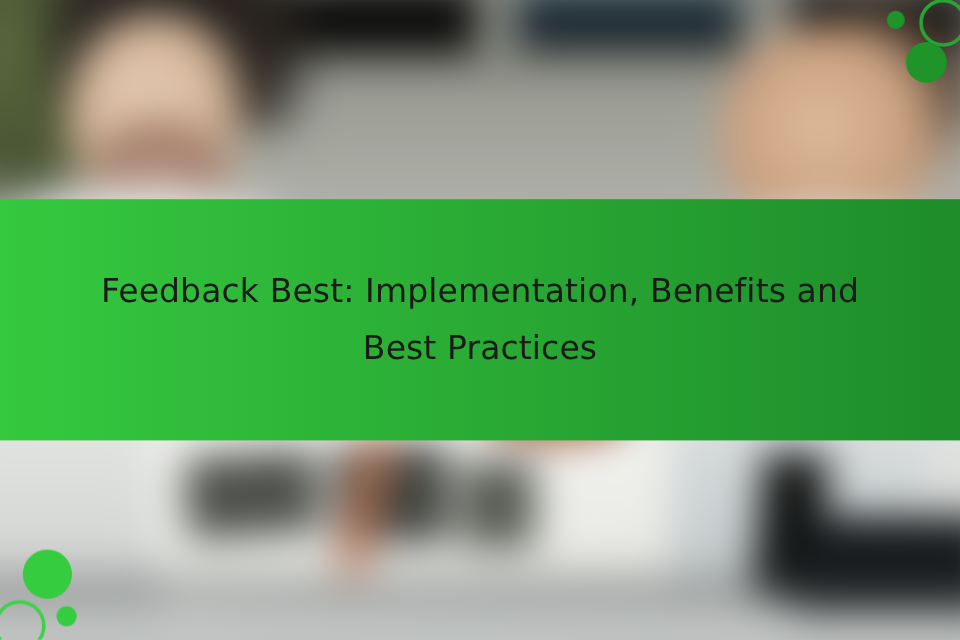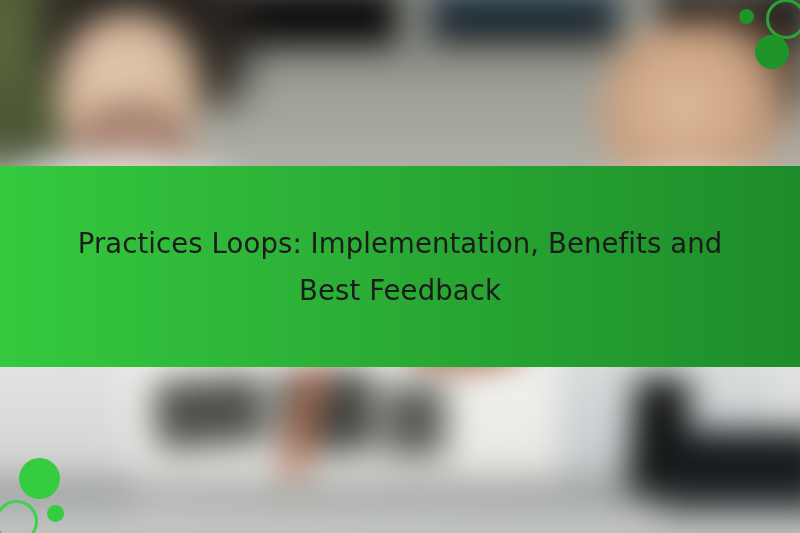--- a/index.html
+++ b/index.html
@@ -210,18 +210,18 @@
   <div class="deco deco-fill-sm-tr" style="background: rgb(30, 148, 41);"></div>
   <div class="deco deco-ring-tr" style="border-color: rgb(42, 165, 53);"></div>
   <div class="deco deco-fill-lg-tr" style="background: rgb(30, 148, 41);"></div>
 
   <div class="deco deco-fill-lg-bl" style="background: rgb(53, 204, 63);"></div>
   <div class="deco deco-ring-bl"></div>
   <div class="deco deco-fill-sm-bl" style="background: rgb(53, 204, 63);"></div>
 
   <div class="title-banner" style="background: linear-gradient(90deg, rgb(53, 201, 63) 0%, rgb(30, 140, 42) 100%); top: 166px; height: 201px;">
     <div class="title-text" style="color: rgb(27, 27, 27);">
-      <span>Practices Loops: Implementation, Benefits and</span>
-      <span>Best Feedback</span>
+      <span>Feedback Best: Implementation, Benefits and</span>
+      <span>Best Practices</span>
     </div>
   </div>
 
 </div>
 
 </body></html>

